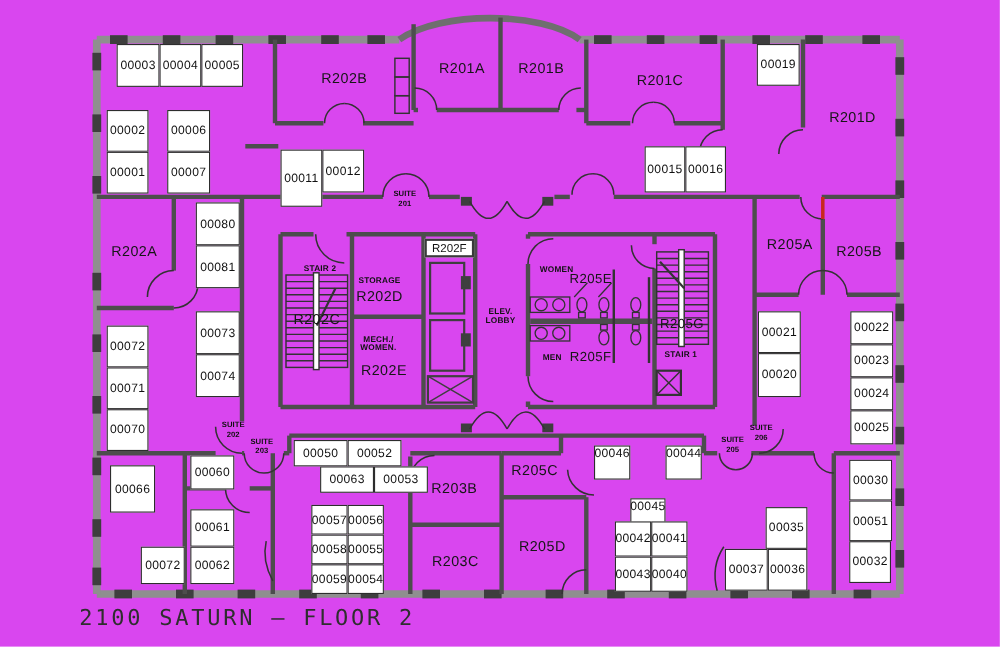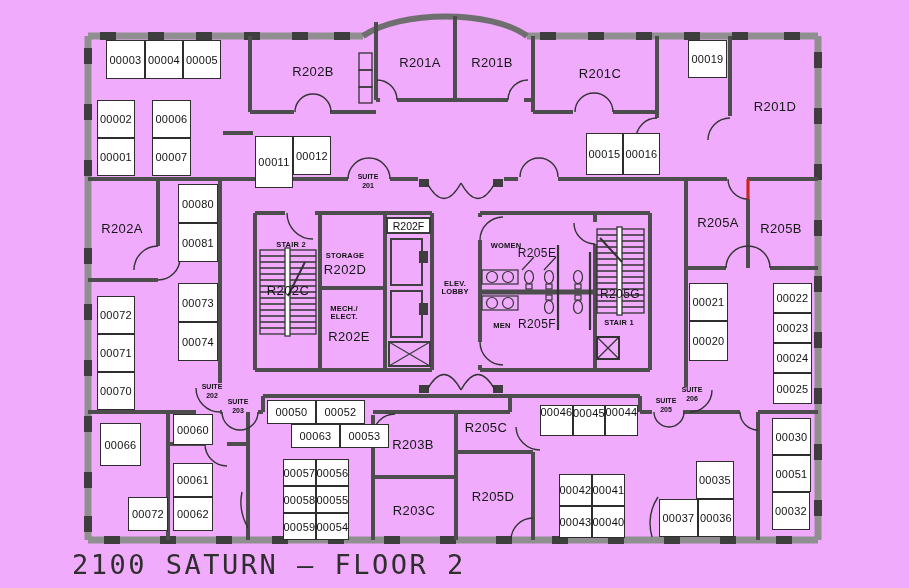--- a/index.html
+++ b/index.html
@@ -1,35 +1,35 @@
 <!DOCTYPE html>
 <html><head>
 <meta charset="utf-8">
 <style>
   html,body{margin:0;padding:0;background:#fff;}
-  #plan{position:relative;width:909px;height:588px;background:#f0abfc;overflow:hidden;
+  #plan{position:relative;width:909px;height:588px;background:#d946ef;overflow:hidden;
         font-family:"Liberation Sans",sans-serif;color:#1a1a1a;}
   #walls{position:absolute;left:0;top:0;}
   .cb{position:absolute;box-sizing:border-box;border:1.6px solid #2d2d2d;background:#fff;
       display:flex;align-items:center;justify-content:center;
       font-size:11px;letter-spacing:.3px;color:#111;white-space:nowrap;}
-  .cb.top{align-items:flex-start;padding-top:1px;}
+  .cb.top{align-items:flex-start;padding-top:1px;margin-top:48px;}
   .cb.bot{align-items:flex-end;padding-bottom:17px;}
   .rb{position:absolute;box-sizing:border-box;border:2.2px solid #3a3a3a;background:#fff;
       display:flex;align-items:center;justify-content:center;font-size:12px;color:#111;}
   .rb.small{font-size:10.5px;}
   .rl{position:absolute;transform:translate(-50%,-50%);font-size:13px;letter-spacing:.4px;
       color:#161616;white-space:nowrap;}
   .rl.md{font-size:12px;}
   .sl{position:absolute;transform:translate(-50%,-50%);font-size:7.5px;font-weight:bold;
       letter-spacing:.2px;color:#111;white-space:nowrap;}
   .st{position:absolute;transform:translate(-50%,-50%);font-size:7px;font-weight:bold;
       width:32px;text-align:center;line-height:1.25;color:#111;}
   #title{position:absolute;left:72px;top:549px;font-family:"DejaVu Sans Mono",monospace;
-      font-size:27px;letter-spacing:2.5px;color:#2e2e2e;white-space:nowrap;}
+      font-size:20px;letter-spacing:2.5px;color:#2e2e2e;white-space:nowrap;}
 </style>
 </head>
 <body>
 
 <div id="plan">
 
 <svg id="walls" width="909" height="588" viewBox="0 0 909 588">
 
   <g stroke="#8f8f8f" stroke-width="7" fill="none">
     <path d="M88,36 H363"></path>
@@ -331,21 +331,21 @@
 <div class="rl" style="left:486px;top:427px">R205C</div>
 <div class="rl" style="left:493px;top:496px">R205D</div>
 <div class="rl md" style="left:537px;top:253px">R205E</div>
 <div class="rl md" style="left:537px;top:324px">R205F</div>
 <div class="rl md" style="left:620px;top:294px">R205G</div>
 
 <div class="sl" style="left:291px;top:244px">STAIR 2</div>
 <div class="sl" style="left:619px;top:322px">STAIR 1</div>
 <div class="sl" style="left:345px;top:255px">STORAGE</div>
 <div class="sl" style="left:344px;top:308px">MECH./</div>
-<div class="sl" style="left:344px;top:316px">ELECT.</div>
+<div class="sl" style="left:344px;top:316px">WOMEN.</div>
 <div class="sl" style="left:455px;top:283px">ELEV.</div>
 <div class="sl" style="left:455px;top:291px">LOBBY</div>
 <div class="sl" style="left:506px;top:245px">WOMEN</div>
 <div class="sl" style="left:502px;top:325px">MEN</div>
 
 <div class="st" style="left:368px;top:182px">SUITE 201</div>
 <div class="st" style="left:212px;top:392px">SUITE 202</div>
 <div class="st" style="left:238px;top:407px">SUITE 203</div>
 <div class="st" style="left:666px;top:406px">SUITE 205</div>
 <div class="st" style="left:692px;top:395px">SUITE 206</div>

